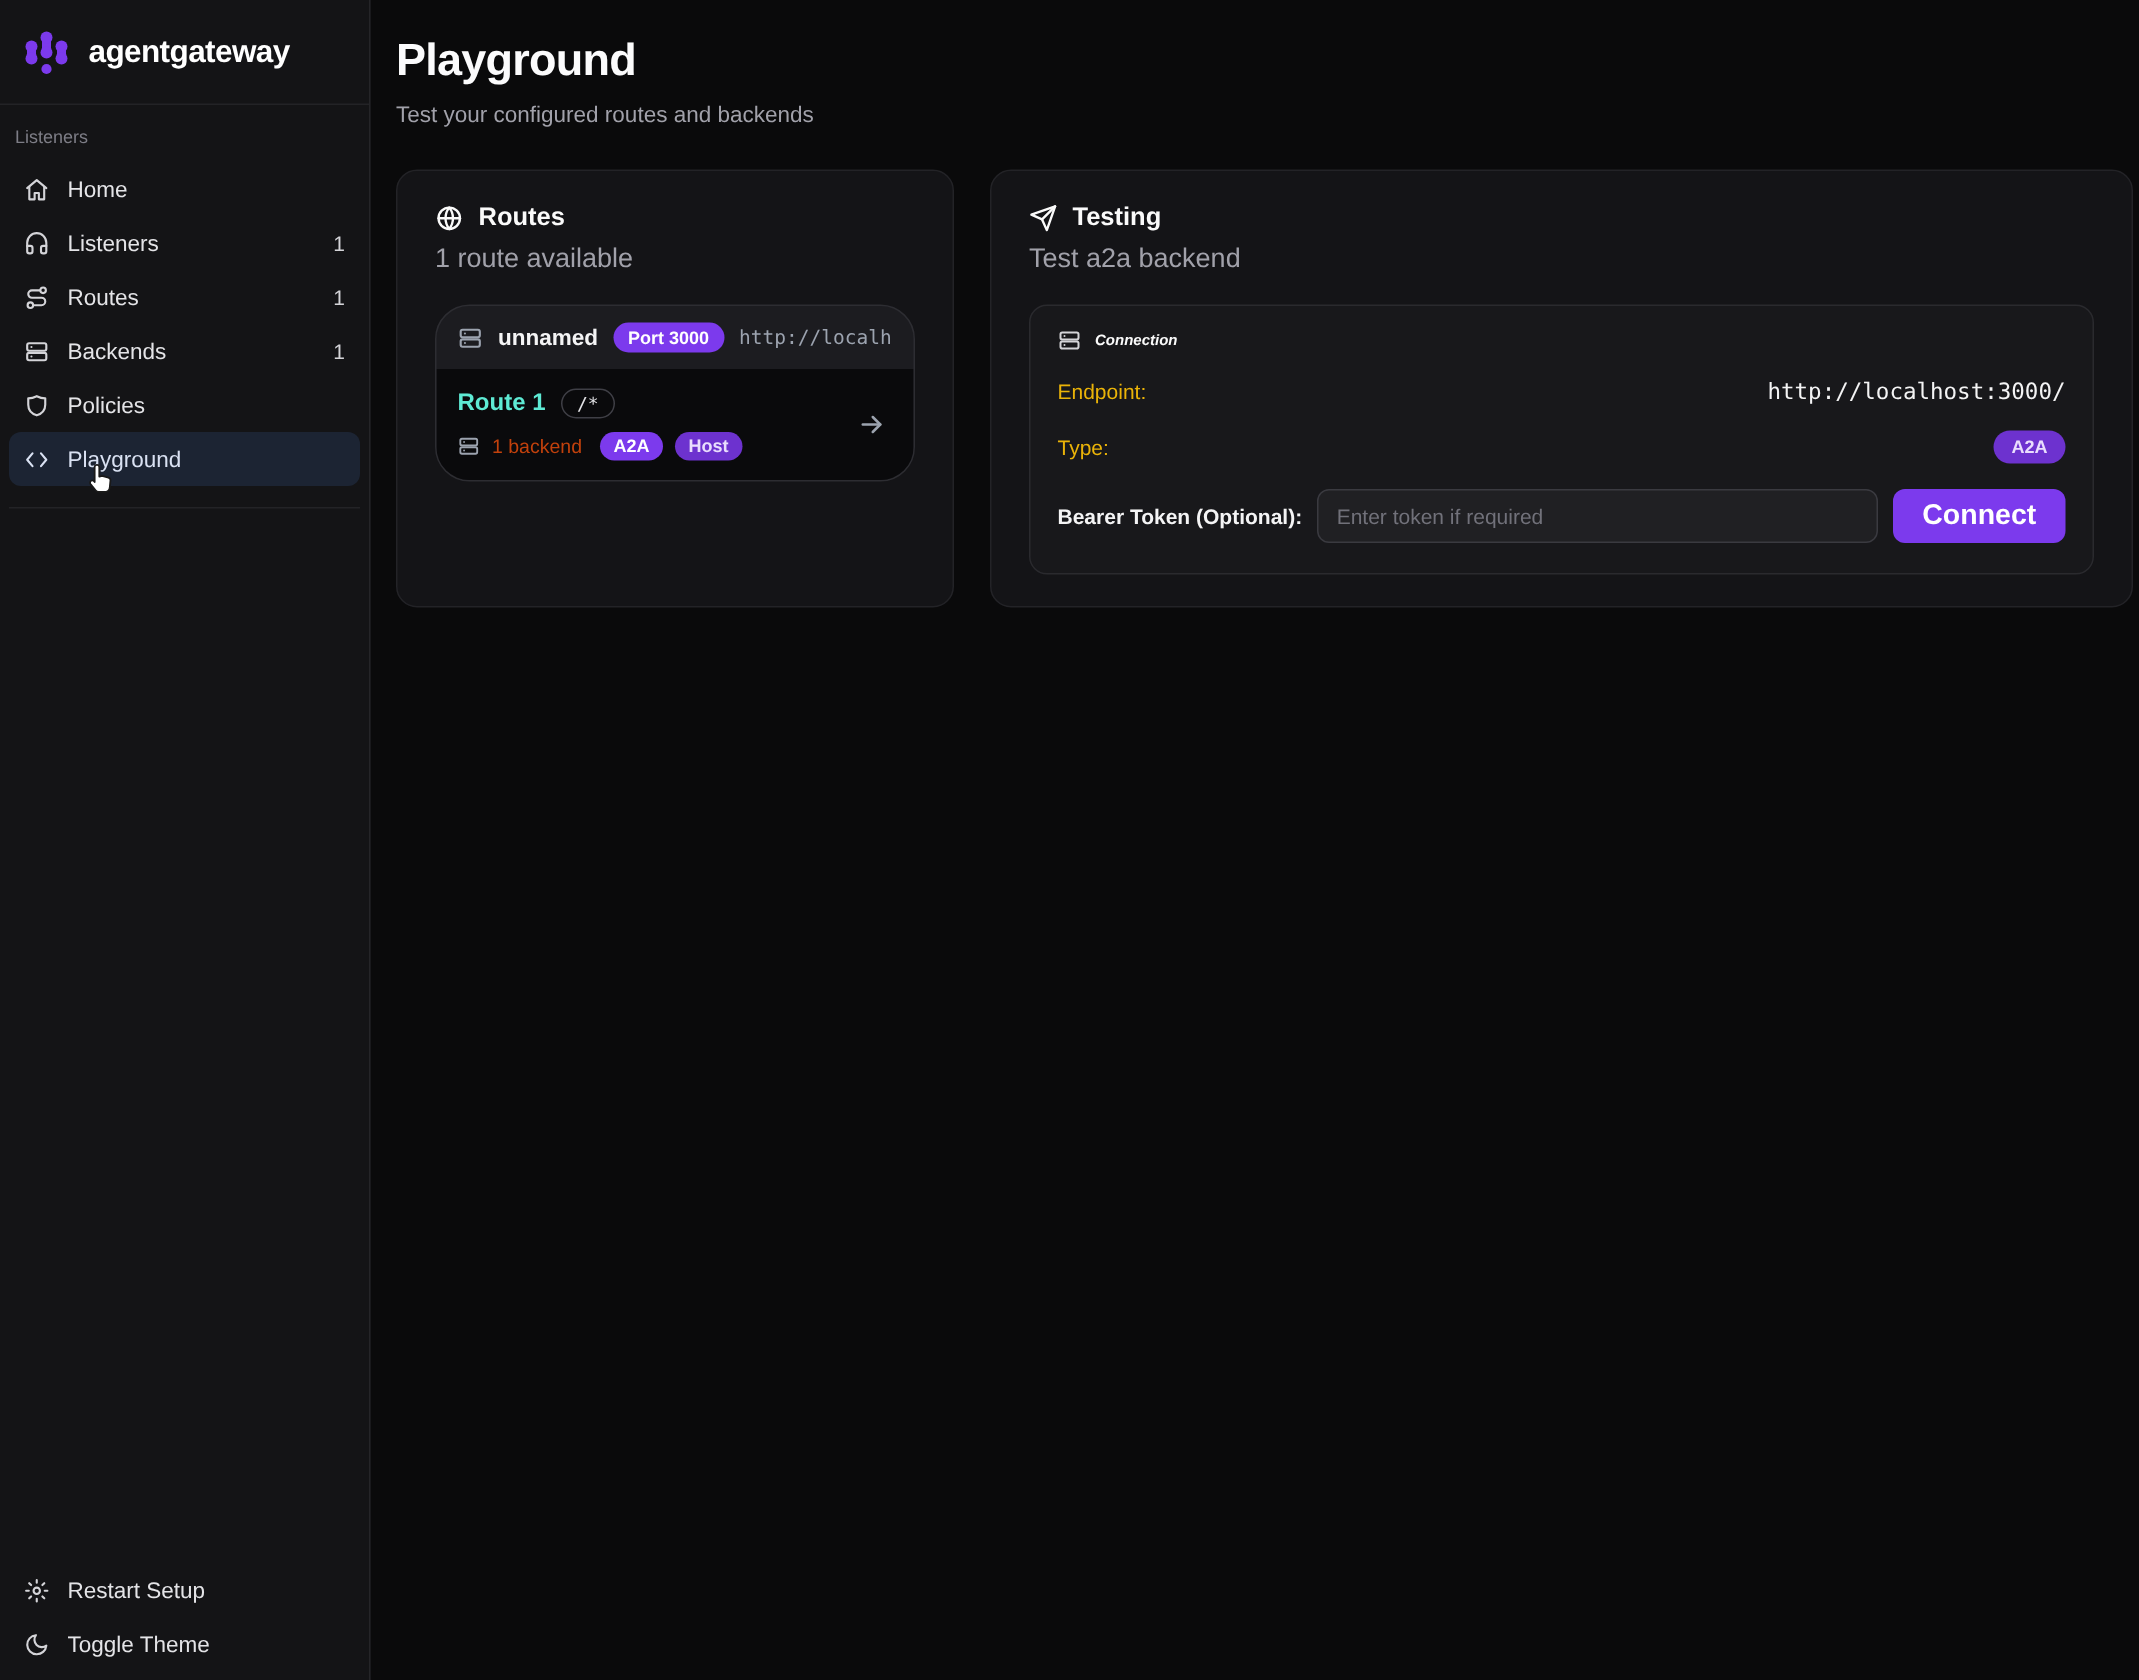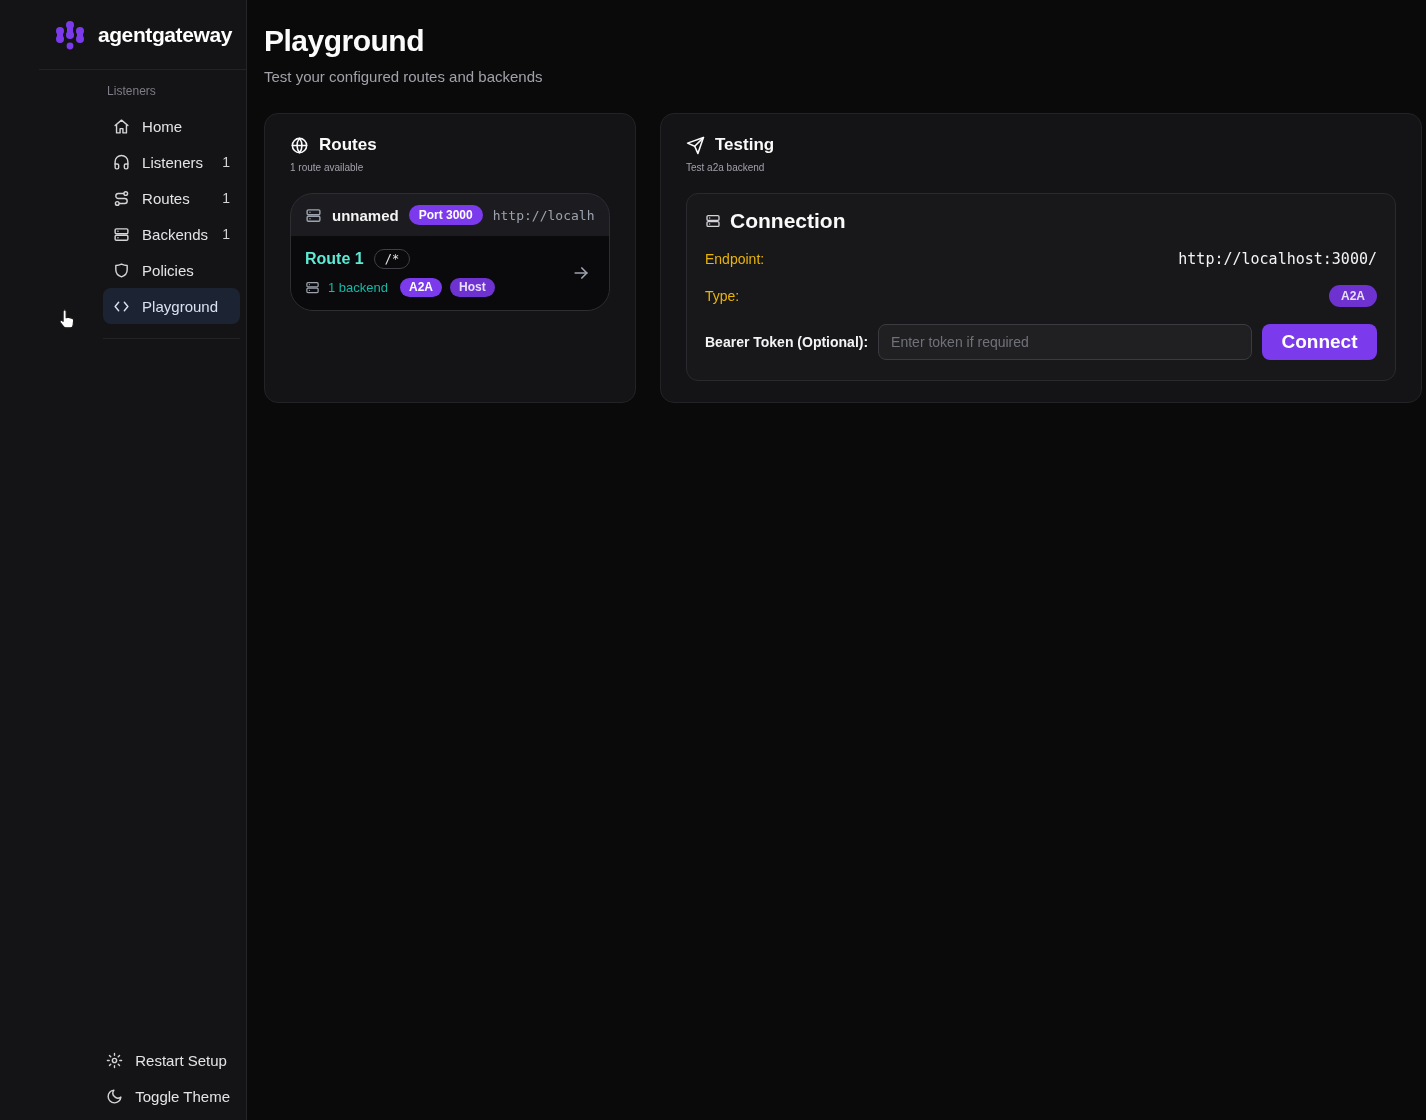--- a/index.html
+++ b/index.html
@@ -11,21 +11,21 @@
     font-family:"Liberation Sans", sans-serif;
     position:relative;
   }
   svg { display:block; }
 
   
   .sidebar {
     width:247px; min-width:247px; height:100%;
     background:#141416;
     border-right:1px solid #252528;
-    display:flex; flex-direction:column;align-items:flex-end;
+    display:flex; flex-direction:column;
   }
   .logo-row {
     height:70px; display:flex; align-items:center; gap:11px;
     padding:0 14px;
     border-bottom:1px solid #232326;
   }
   .logo-text { font-size:21px; font-weight:800; letter-spacing:-0.4px; color:#fff; }
   .nav-section { padding:14px 6px 0 6px; }
   .nav-label {
     font-size:12px; color:#7d7d86; padding:0 4px 10px 4px;
@@ -53,21 +53,21 @@
     border:1px solid #232327;
     border-radius:14px;
     padding:21px 25px;
     min-height:282px;
   }
   .card-routes { width:372px; min-width:372px; }
   .card-testing { flex:1; }
   .card-head { display:flex; align-items:center; gap:10px; }
   .card-head .head-icon { color:#fafafa; width:19px; height:19px; }
   .card-title { font-size:17px; font-weight:700; color:#fafafa; }
-  .card-sub { font-size:10px; color:#a1a1aa; margin-top:7px; }
+  .card-sub { font-size:18px; color:#a1a1aa; margin-top:7px; }
 
   
   .listener-group {
     margin-top:20px;
     border:1px solid #2d2d32;
     border-radius:23px;
     background:#1c1c20;
     overflow:hidden;
   }
   .listener-head {
@@ -98,37 +98,37 @@
   .route-line1 { display:flex; align-items:center; gap:10px; }
   .route-name { font-size:16px; font-weight:700; color:#5eead4; }
   .path-pill {
     font-family:"DejaVu Sans Mono", monospace;
     font-size:12px; color:#e4e4e7;
     border:1px solid #3f3f46; border-radius:999px;
     padding:2px 10px;
   }
   .route-line2 { display:flex; align-items:center; gap:8px; margin-top:9px; }
   .route-line2 .row-icon { color:#9ca3af; width:15px; height:15px; }
-  .backend-count { font-size:13px; color:#14b8a6; margin-right:4px; }
+  .backend-count { font-size:13px; color:#c2410c; margin-right:4px; }
   .route-arrow {
     position:absolute; right:18px; top:50%; transform:translateY(-50%);
     color:#9ca3af; width:20px; height:20px;
   }
 
   
   .connection-card {
     margin-top:20px;
     background:#18181b;
     border:1px solid #2a2a2e;
     border-radius:12px;
     padding:15px 18px 20px 18px;
   }
   .conn-head { display:flex; align-items:center; gap:9px; }
   .conn-head .row-icon { color:#d4d4d8; width:16px; height:16px; }
-  .conn-title { font-size:21px; font-weight:700; color:#fafafa; }
+  .conn-title { font-size:10px; font-weight:700; color:#fafafa;font-style:italic; }
   .conn-row {
     display:flex; align-items:center; justify-content:space-between;
     margin-top:15px; min-height:22px;
   }
   .conn-label { font-size:14px; color:#eab308; }
   .conn-value {
     font-family:"DejaVu Sans Mono", monospace;
     font-size:15px; color:#f4f4f5;
   }
   .bearer-row { display:flex; align-items:center; gap:10px; margin-top:17px; }

